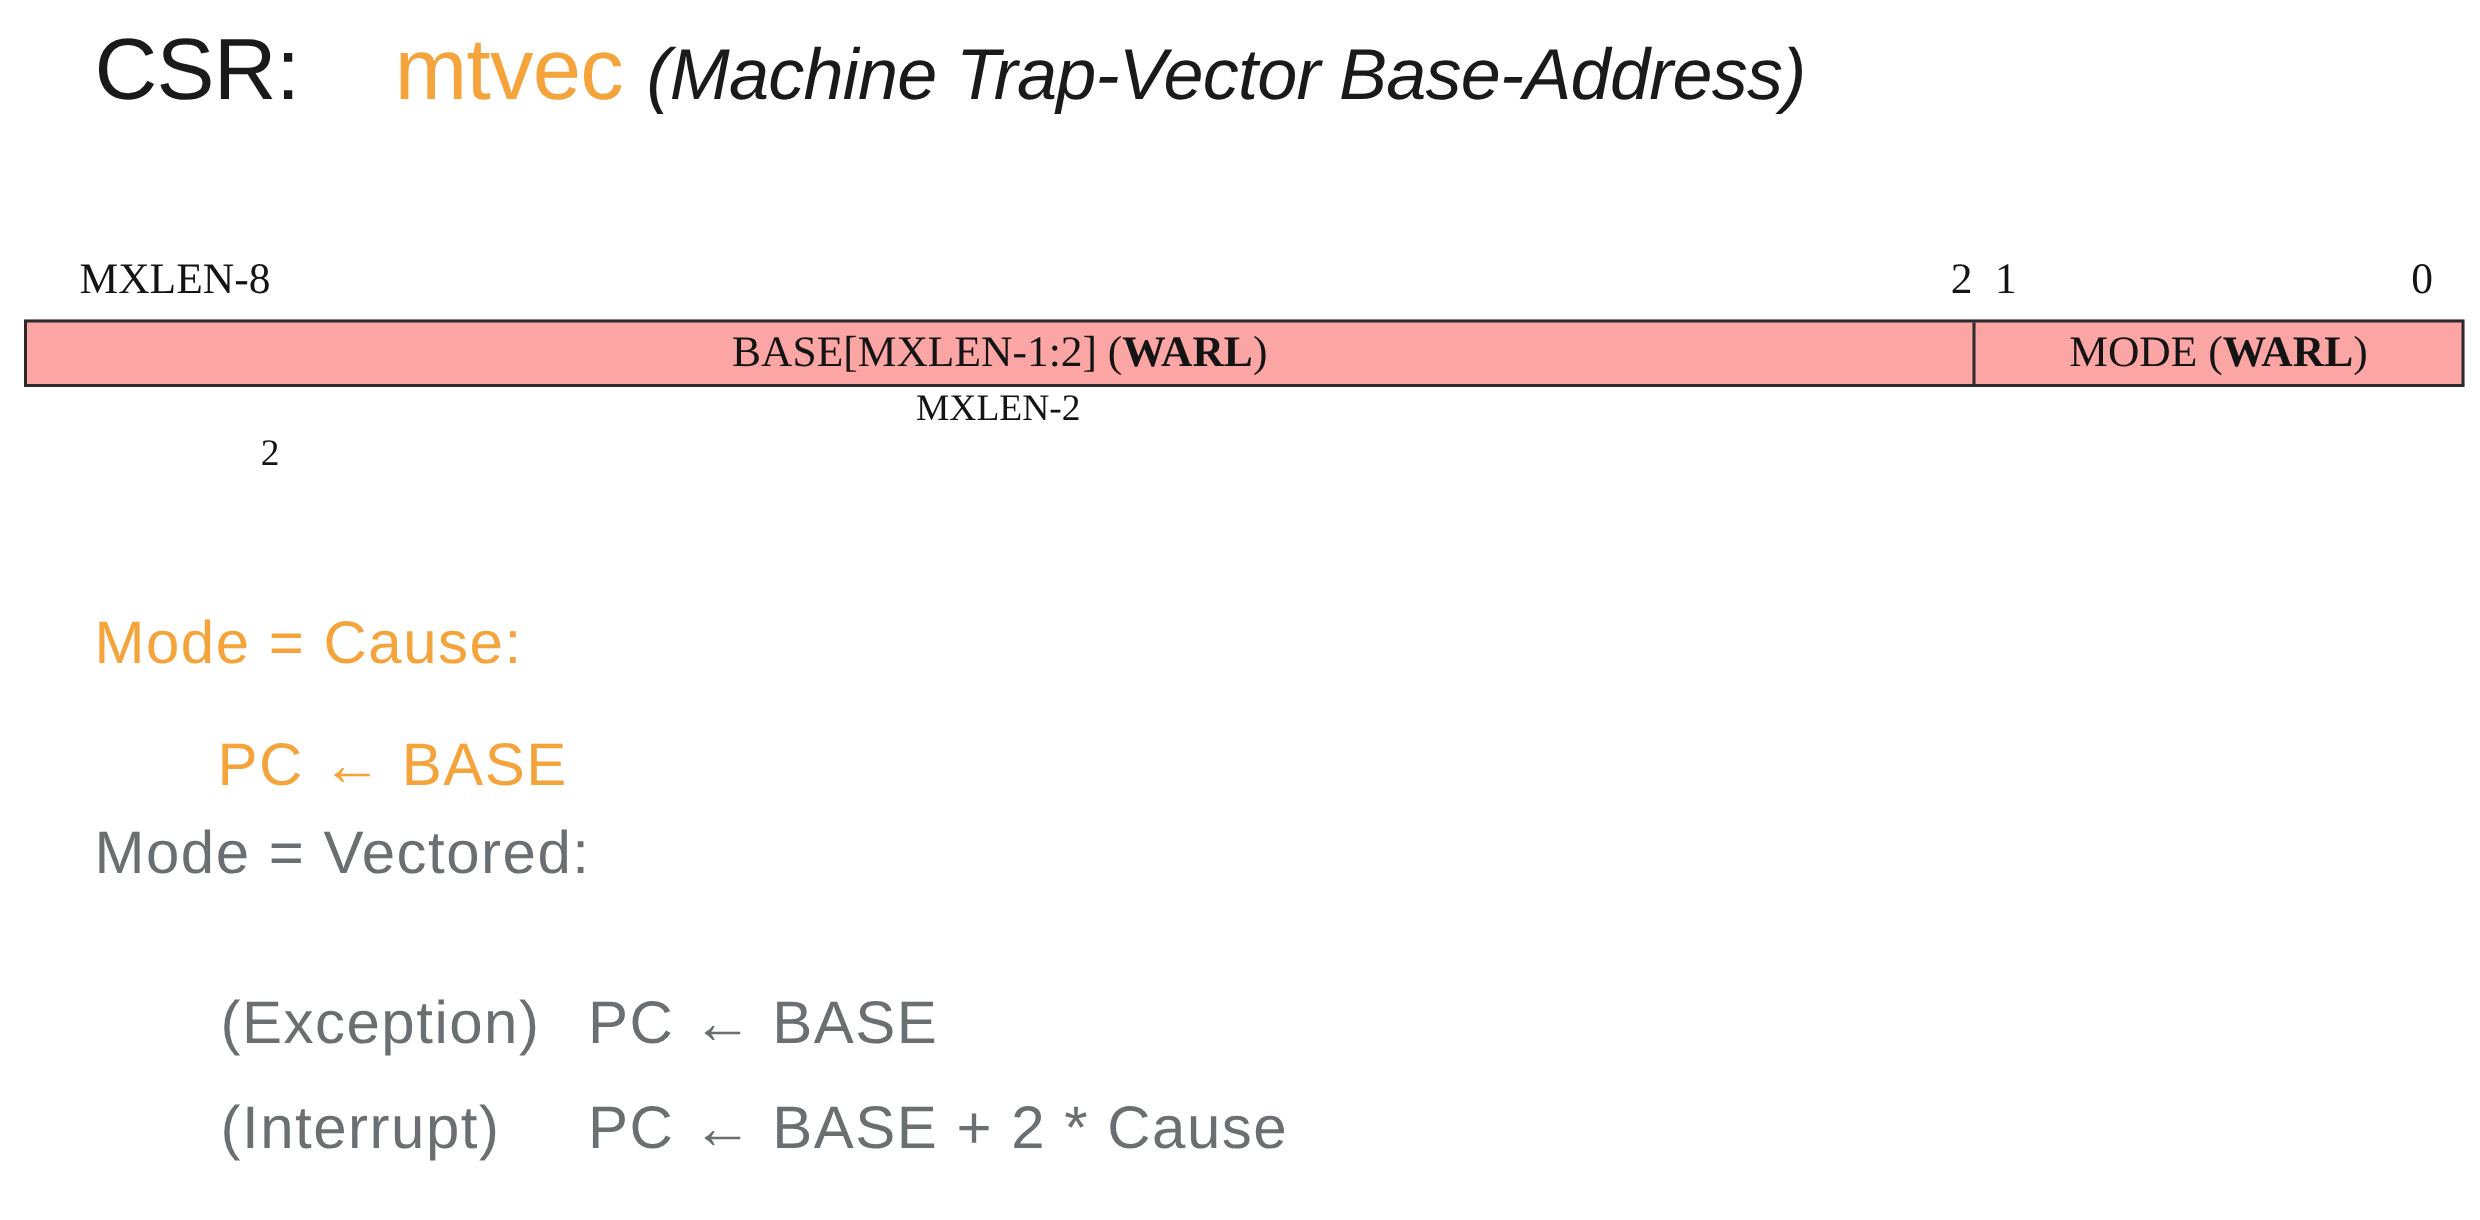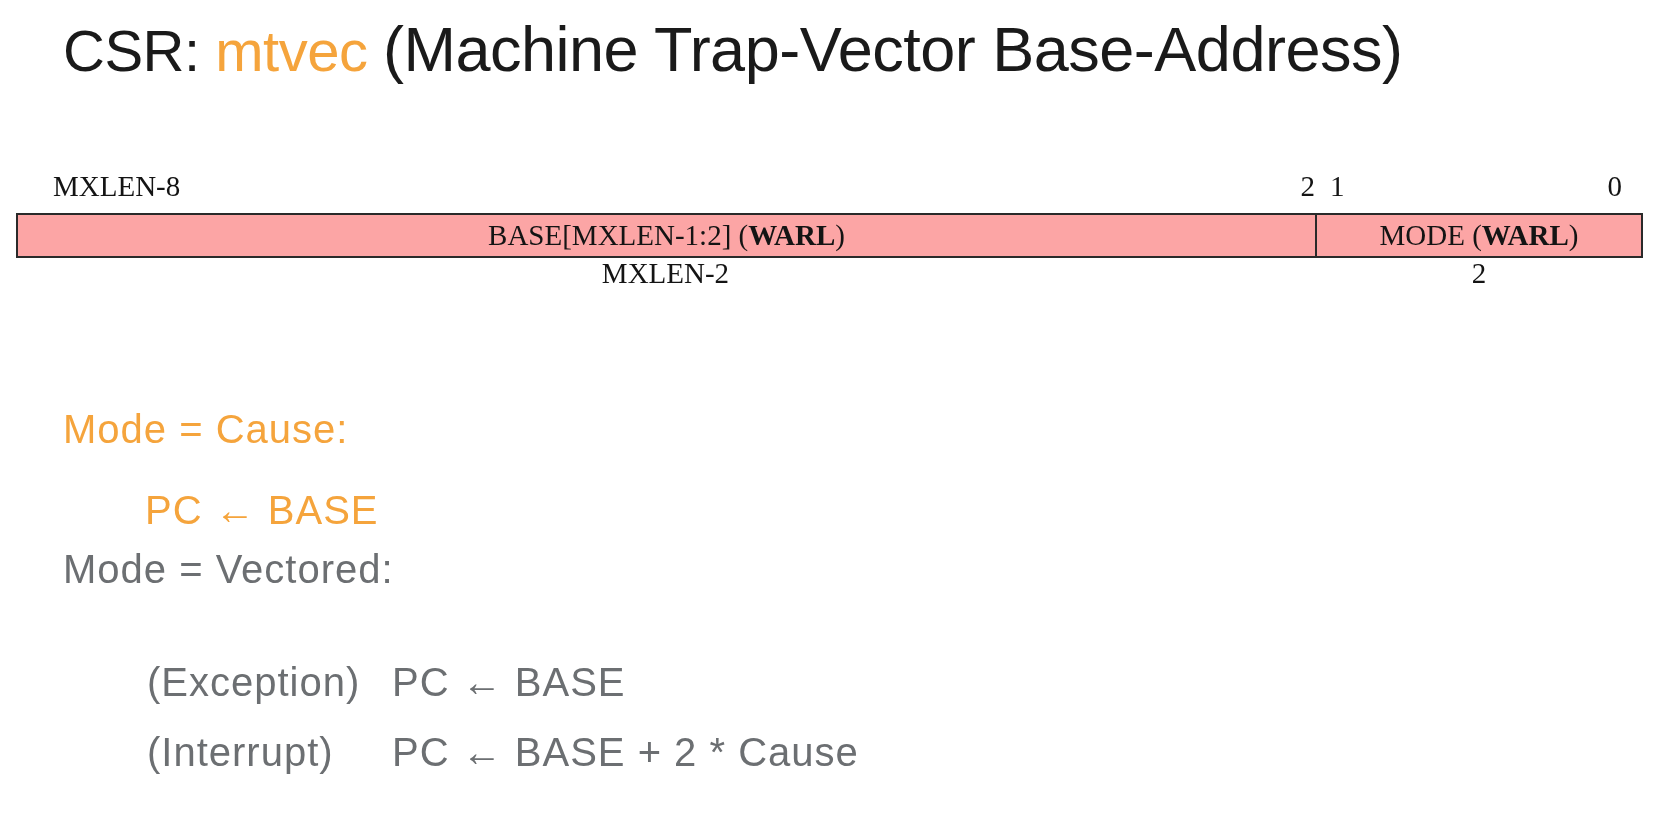--- a/index.html
+++ b/index.html
@@ -21,22 +21,22 @@
     position: absolute;
     left: 63px;
     top: 13px;
     margin: 0;
     font-weight: 300;
     font-size: 58px;
     letter-spacing: -0.5px;
     white-space: nowrap;
     color: var(--title-black, #1a1a1a);
   }
-  .title .t-orange { color: var(--accent-orange, #f5a43c); }
-  .title .t-sub { font-size: 63px; }
+  .title .t-orange { color: var(--accent-orange, #f5a43c); margin-left: 48px; }
+  .title .t-sub { font-size: 48px; font-style: italic; }
 
   
   .diagram {
     position: absolute;
     left: 16px;
     top: 171px;
     width: 1627px;
     font-family: "Liberation Serif", "DejaVu Serif", serif;
     color: #141414;
   }
@@ -65,22 +65,23 @@
     text-align: center;
     white-space: nowrap;
     overflow: hidden;
   }
   .regbox .cell-base { width: 1297px; border-right: 2px solid #2a2a2a; }
   .regbox .cell-mode { flex: 1; }
   .regbox b { font-weight: bold; }
 
   .width-labels {
     display: flex;
-    font-size: 29px;
+    font-size: 25px;
     line-height: 30px;
+    flex-direction: column;
   }
   .width-labels .wl-base { width: 1299px; text-align: center; }
   .width-labels .wl-mode { width: 328px; text-align: center; }
 
   
   .line {
     position: absolute;
     font-size: 40px;
     font-weight: 300;
     letter-spacing: 1px;

